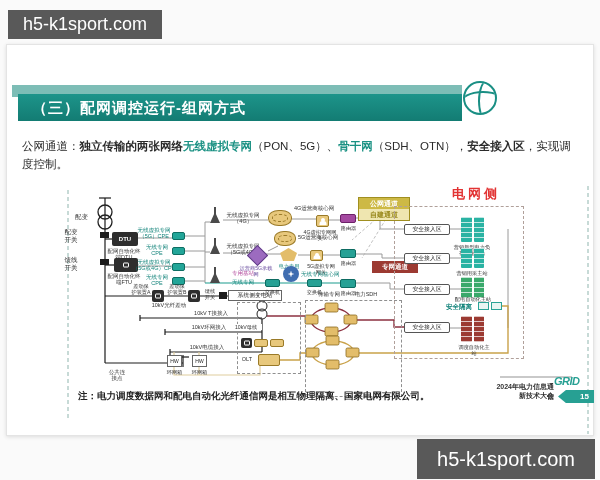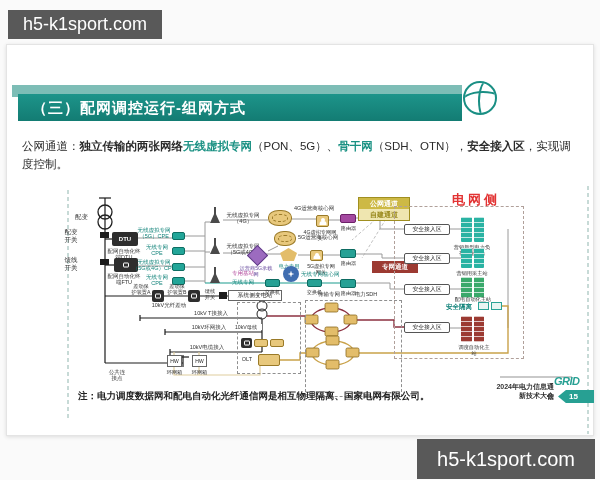--- a/index.html
+++ b/index.html
@@ -52,21 +52,21 @@
   .srv i { flex:1; border-radius:1px; background-image:repeating-linear-gradient(180deg, rgba(255,255,255,.7) 0 1px, transparent 1px 5px); }
   .dashbox { position:absolute; border:1px dashed #8f8f8f; }
   .gridbox { position:absolute; border:1.5px dashed #b0a09a; }
   .whitebox { position:absolute; background:#fff; border:1px solid #666; font-size:5.8px; line-height:9px; text-align:center; color:#222; }
   .iso-box { position:absolute; background:#e8f5f2; border:1px solid #2aa396; }
   .title-red { position:absolute; color:#e23333; font-weight:bold; font-size:13px; letter-spacing:3px; }
   .note { position:absolute; left:78px; top:390px; width:460px; font-size:9.5px; font-weight:bold; color:#222; }
   .micro { position:absolute; background:#c9c9c9; height:2px; }
   .conf { position:absolute; width:62px; font-size:7px; font-weight:bold; color:#333; text-align:right; }
   .epict { position:absolute; font-size:11px; font-weight:bold; font-style:italic; color:#27a093; letter-spacing:-.5px; }
-  .ribbon { position:absolute; background:#27a093; clip-path:polygon(0 50%,22% 0,100% 0,100% 100%,22% 100%); color:#fff; font-size:8px; font-weight:bold; text-align:center; padding-right:5px; line-height:13px; }
+  .ribbon { position:absolute; background:#27a093; clip-path:polygon(0 50%,22% 0,100% 0,100% 100%,22% 100%); color:#fff; font-size:8px; font-weight:bold; text-align:right; padding-right:5px; line-height:13px; }
 </style>
 </head>
 <body>
 
 <div class="wm wm-top">h5-k1sport.com</div>
 
 <div class="slide"></div>
 
 <div class="abs hdr-strip"></div>
 <div class="abs hdr-bar">（三）配网调控运行-组网方式</div>
@@ -260,21 +260,21 @@
 <div class="badge-y" style="left:358px;top:197px">
   <div class="r1">公网通道</div>
   <div class="r2">自建通道</div>
 </div>
 <div class="badge-r" style="left:372px;top:261px;width:46px;height:12px;line-height:12px">专网通道</div>
 
 <div class="lbl t55" style="left:311px;top:291px;width:36px">传输专网</div>
 <div class="lbl t55" style="left:349px;top:291px;width:34px">电力SDH</div>
 <div class="dashbox" style="left:305px;top:300px;width:97px;height:97px"></div>
 
-<div class="title-red" style="left:452px;top:191px">电网侧</div>
+<div class="title-red" style="left:452px;top:185px">电网侧</div>
 <div class="gridbox" style="left:394px;top:206px;width:130px;height:153px"></div>
 
 <div class="zone" style="left:404px;top:224px">安全接入区</div>
 <div class="zone" style="left:404px;top:253px">安全接入区</div>
 <div class="zone" style="left:404px;top:284px">安全接入区</div>
 <div class="zone" style="left:404px;top:322px">安全接入区</div>
 
 <div class="srv" style="left:461px;top:217px;height:25px">
     <i style="background-color:#2ab3a3"></i>
     <i style="background-color:#2ab3a3"></i>

